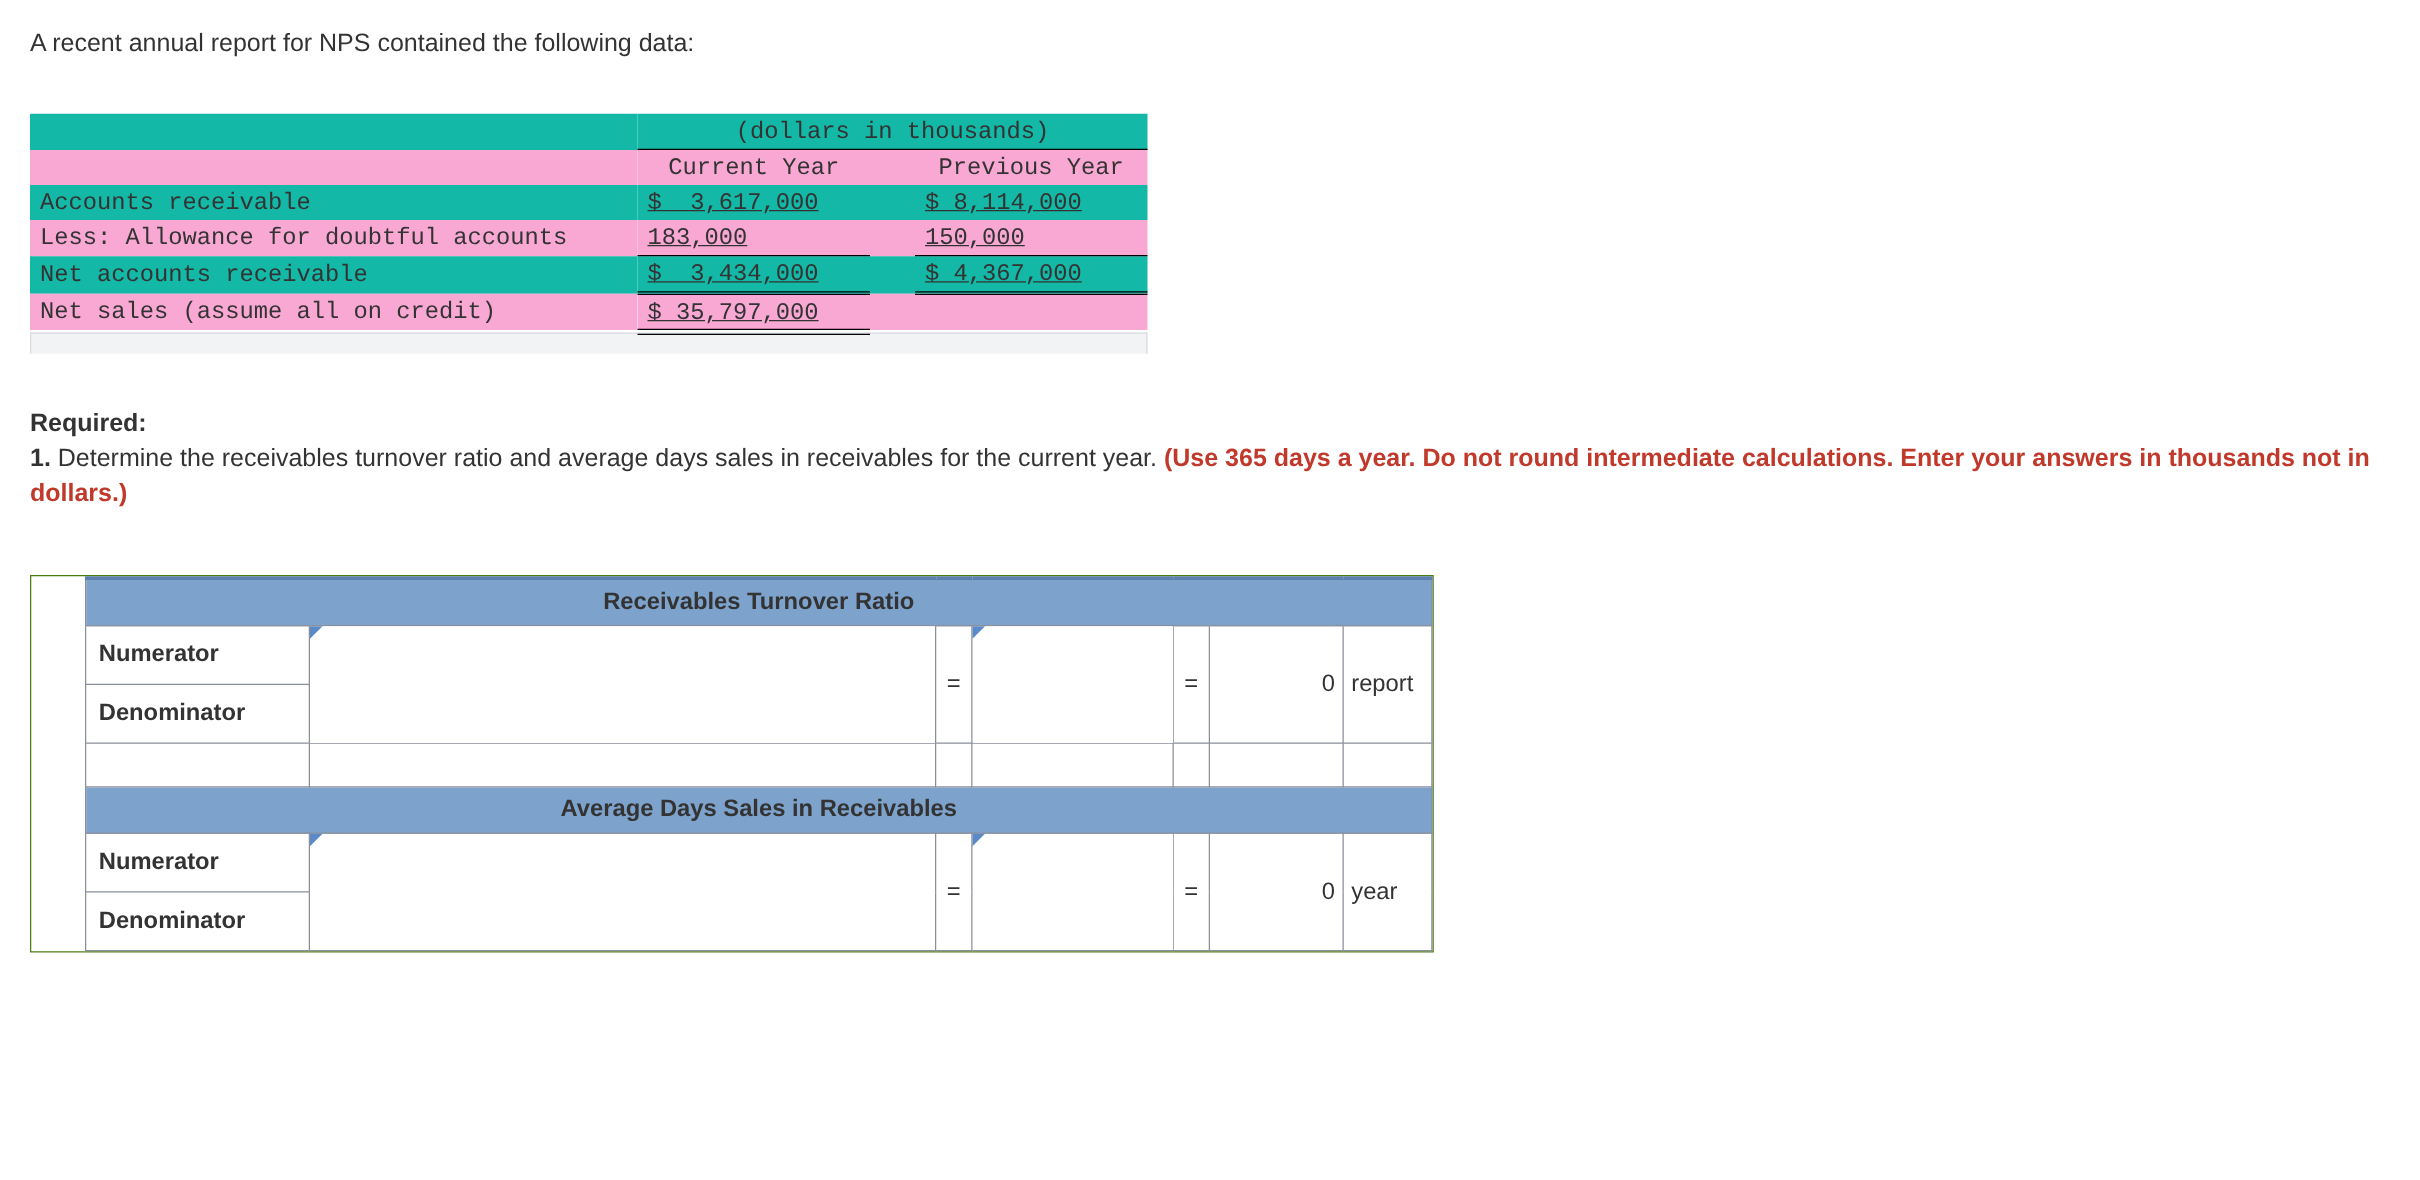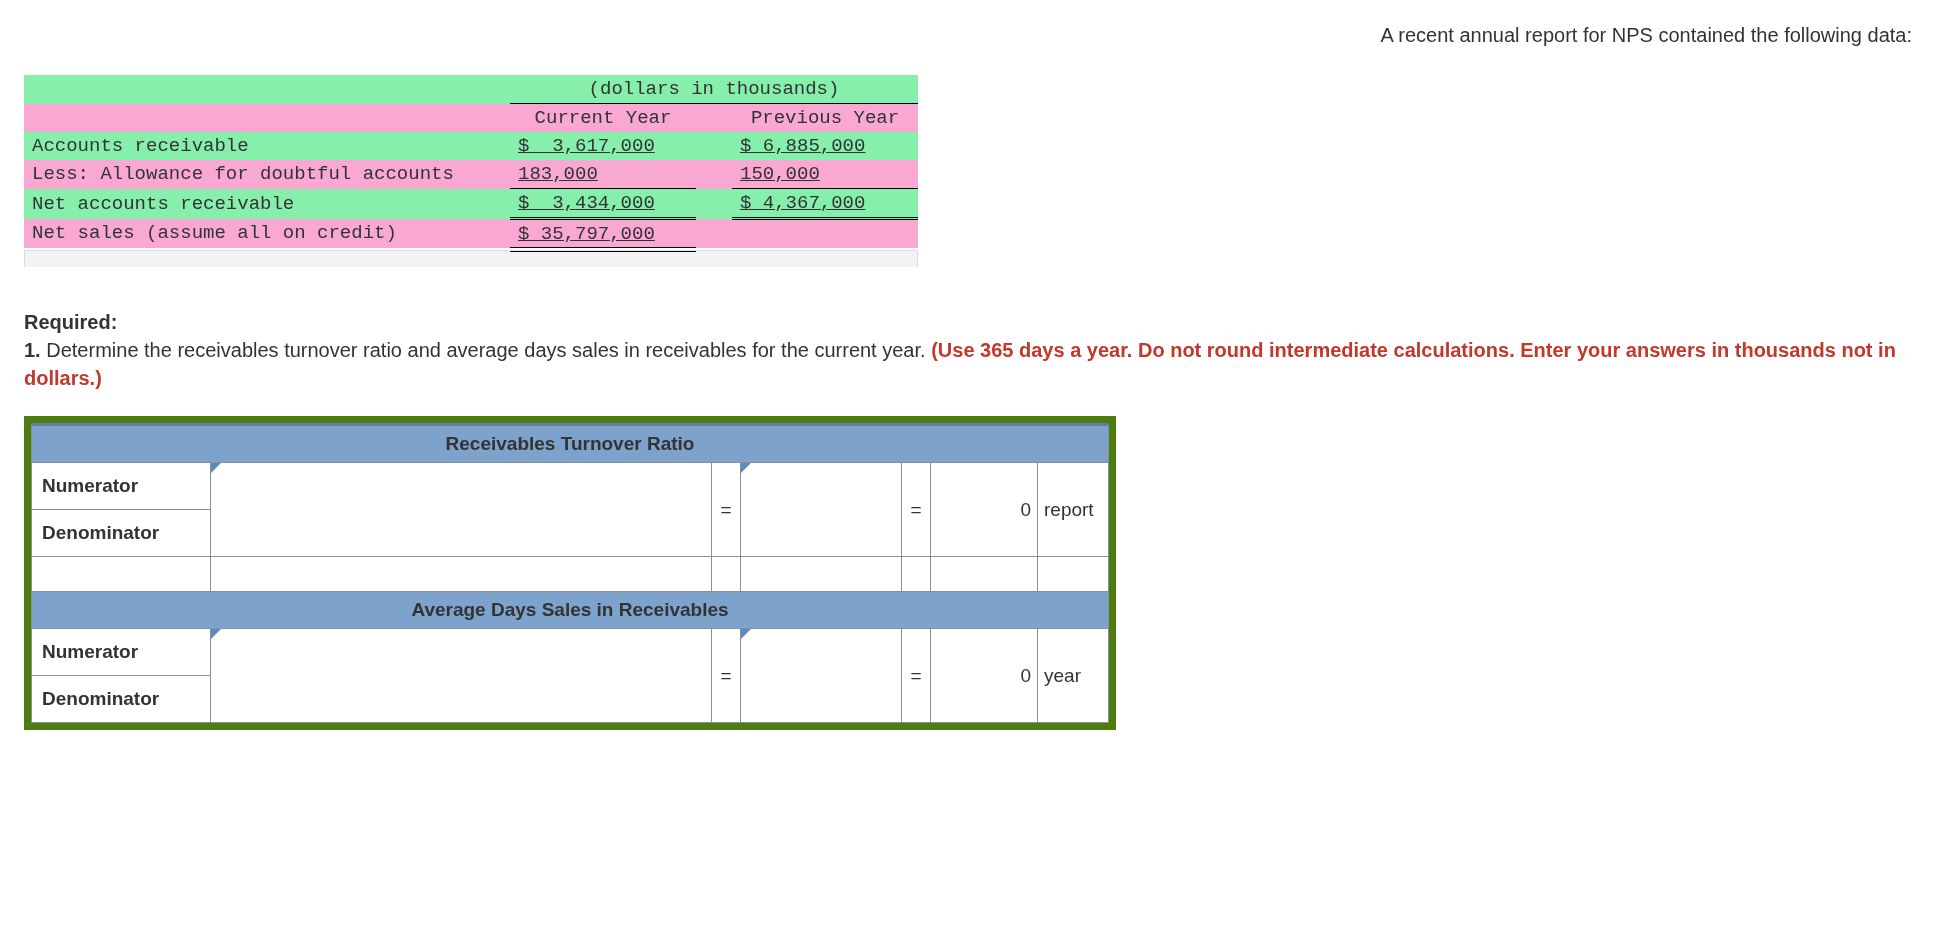--- a/index.html
+++ b/index.html
@@ -3,34 +3,33 @@
 <meta charset="utf-8">
 <style>
   body {
     font-family: Arial, Helvetica, sans-serif;
     font-size: 20px;
     color: #333;
     margin: 24px;
     background: #fff;
   }
   .intro {
-    margin-bottom: 28px;
-    text-align: right;
+    margin-bottom: 44px;
   }
   
   .data-table {
     border-collapse: collapse;
     font-family: "Courier New", Courier, monospace;
     font-size: 19px;
   }
   .data-table td {
     padding: 3px 8px;
     white-space: pre;
   }
-  .row-grey { background: #86efac; }
+  .row-grey { background: #14b8a6; }
   .row-white { background: #f9a8d4; }
   .hdr1 {
     text-align: center;
     border-bottom: 1.5px solid #000;
   }
   .hdr-col {
     text-align: center;
   }
   .num { text-align: left; text-decoration: underline; }
   .bb { border-bottom: 1.5px solid #000; }
@@ -67,24 +66,25 @@
     margin-top: 36px;
     line-height: 1.4;
   }
   .required b { font-weight: bold; text-align: right; }
   .danger {
     color: #c0392b;
     font-weight: bold;
   }
   
   .answer-wrap {
-    margin-top: 24px;
+    margin-top: 51px;
     display: inline-block;
-    border: 7px solid #4d7c0f;
+    border: 1px solid #4d7c0f;
     border-collapse: collapse;
+    padding-left: 43px;
   }
   .answer-wrap table {
     border-collapse: collapse;
   }
   .answer-wrap td, .answer-wrap th {
     border: 1px solid #8a8f99;
     padding: 0;
     font-size: 19px;
   }
   .section-header {
@@ -158,21 +158,21 @@
   <tr class="row-white">
     <td></td>
     <td class="hdr-col" style="width:170px;">Current Year</td>
     <td style="width:20px;"></td>
     <td class="hdr-col" style="width:170px;">Previous Year</td>
   </tr>
   <tr class="row-grey">
     <td>Accounts receivable</td>
     <td class="num">$  3,617,000</td>
     <td></td>
-    <td class="num">$ 6,885,000</td>
+    <td class="num">$ 8,114,000</td>
   </tr>
   <tr class="row-white">
     <td>Less: Allowance for doubtful accounts</td>
     <td class="num bb">183,000</td>
     <td></td>
     <td class="num bb">150,000</td>
   </tr>
   <tr class="row-grey">
     <td>Net accounts receivable</td>
     <td class="num dblb">$  3,434,000</td>

